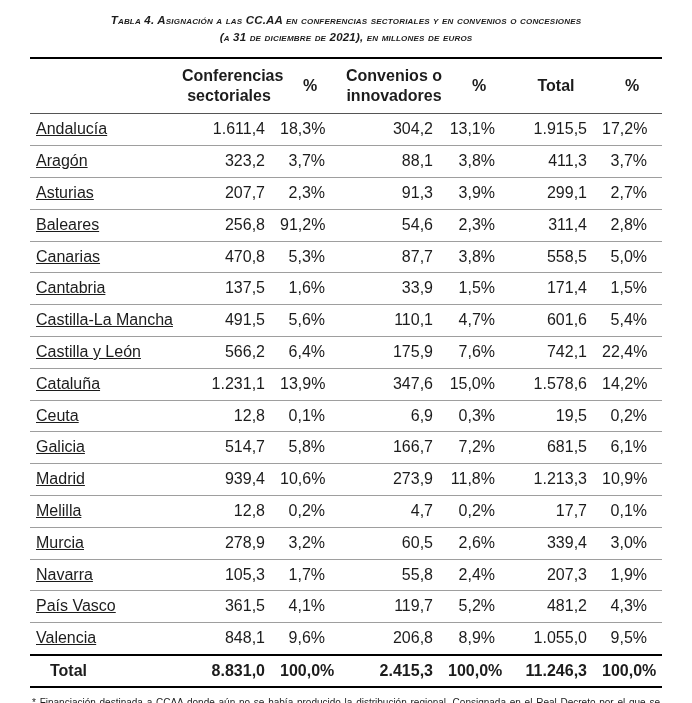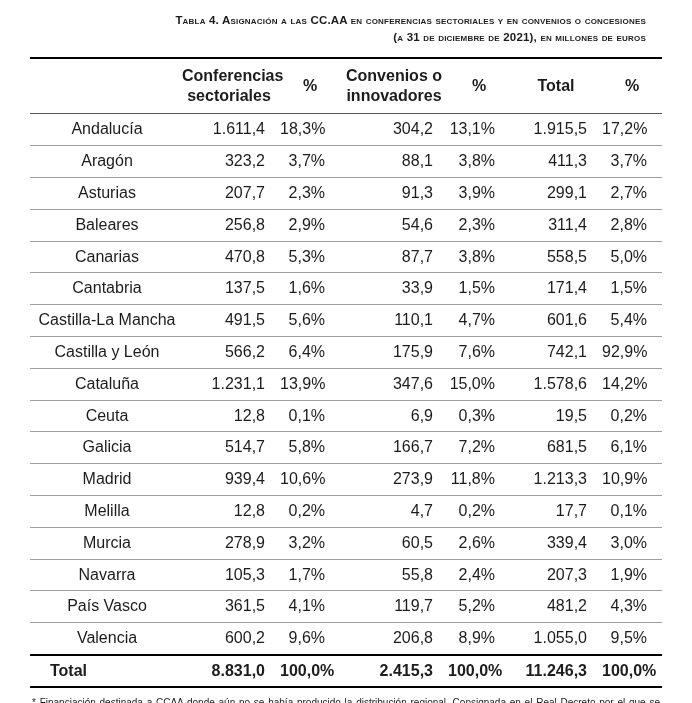--- a/index.html
+++ b/index.html
@@ -14,24 +14,25 @@
     padding: 8px 30px 0 30px;
     background: #ffffff;
     color: #1c1c1c;
     font-family: "Liberation Sans", sans-serif;
   }
   .doc-title {
     font-size: 11.5px;
     font-weight: bold;
     font-variant: small-caps;
     letter-spacing: 0.2px;
-    text-align: right;
+    text-align: center;
     line-height: 1.45;
     margin: 4px auto 12px auto;
     max-width: 600px;
+    font-style: italic;
   }
   table.data-table {
     width: 100%;
     border-collapse: collapse;
     table-layout: fixed;
     font-size: 16px;
     border-top: 2px solid #000;
   }
   table.data-table thead th {
     font-weight: bold;
@@ -40,22 +41,23 @@
     padding: 7px 4px;
     line-height: 1.25;
     border-bottom: 1px solid #555;
   }
   table.data-table tbody td {
     padding: 5px 0;
     border-bottom: 1px solid #9e9e9e;
     line-height: 1.3;
   }
   td.region {
-    text-align: center;
+    text-align: left;
     padding-left: 6px !important;
+    text-decoration: underline;
   }
   td.num {
     text-align: right;
     padding-right: 15px !important;
   }
   td.num.ctr {
     text-align: center;
     padding-right: 8px !important;
   }
   table.data-table tfoot td {
@@ -133,21 +135,21 @@
           <td class="num">207,7</td>
           <td class="num">2,3%</td>
           <td class="num">91,3</td>
           <td class="num">3,9%</td>
           <td class="num">299,1</td>
           <td class="num">2,7%</td>
         </tr>
         <tr>
           <td class="region">Baleares</td>
           <td class="num">256,8</td>
-          <td class="num">2,9%</td>
+          <td class="num">91,2%</td>
           <td class="num">54,6</td>
           <td class="num">2,3%</td>
           <td class="num">311,4</td>
           <td class="num">2,8%</td>
         </tr>
         <tr>
           <td class="region">Canarias</td>
           <td class="num">470,8</td>
           <td class="num">5,3%</td>
           <td class="num">87,7</td>
@@ -173,21 +175,21 @@
           <td class="num">601,6</td>
           <td class="num">5,4%</td>
         </tr>
         <tr>
           <td class="region">Castilla y León</td>
           <td class="num">566,2</td>
           <td class="num">6,4%</td>
           <td class="num">175,9</td>
           <td class="num">7,6%</td>
           <td class="num">742,1</td>
-          <td class="num">92,9%</td>
+          <td class="num">22,4%</td>
         </tr>
         <tr>
           <td class="region">Cataluña</td>
           <td class="num">1.231,1</td>
           <td class="num">13,9%</td>
           <td class="num">347,6</td>
           <td class="num">15,0%</td>
           <td class="num">1.578,6</td>
           <td class="num">14,2%</td>
         </tr>
@@ -249,21 +251,21 @@
           <td class="region">País Vasco</td>
           <td class="num">361,5</td>
           <td class="num">4,1%</td>
           <td class="num">119,7</td>
           <td class="num">5,2%</td>
           <td class="num">481,2</td>
           <td class="num">4,3%</td>
         </tr>
         <tr>
           <td class="region">Valencia</td>
-          <td class="num">600,2</td>
+          <td class="num">848,1</td>
           <td class="num">9,6%</td>
           <td class="num">206,8</td>
           <td class="num">8,9%</td>
           <td class="num">1.055,0</td>
           <td class="num">9,5%</td>
         </tr>
       </tbody>
     <tfoot>
       <tr>
         <td class="total-label">Total</td>

